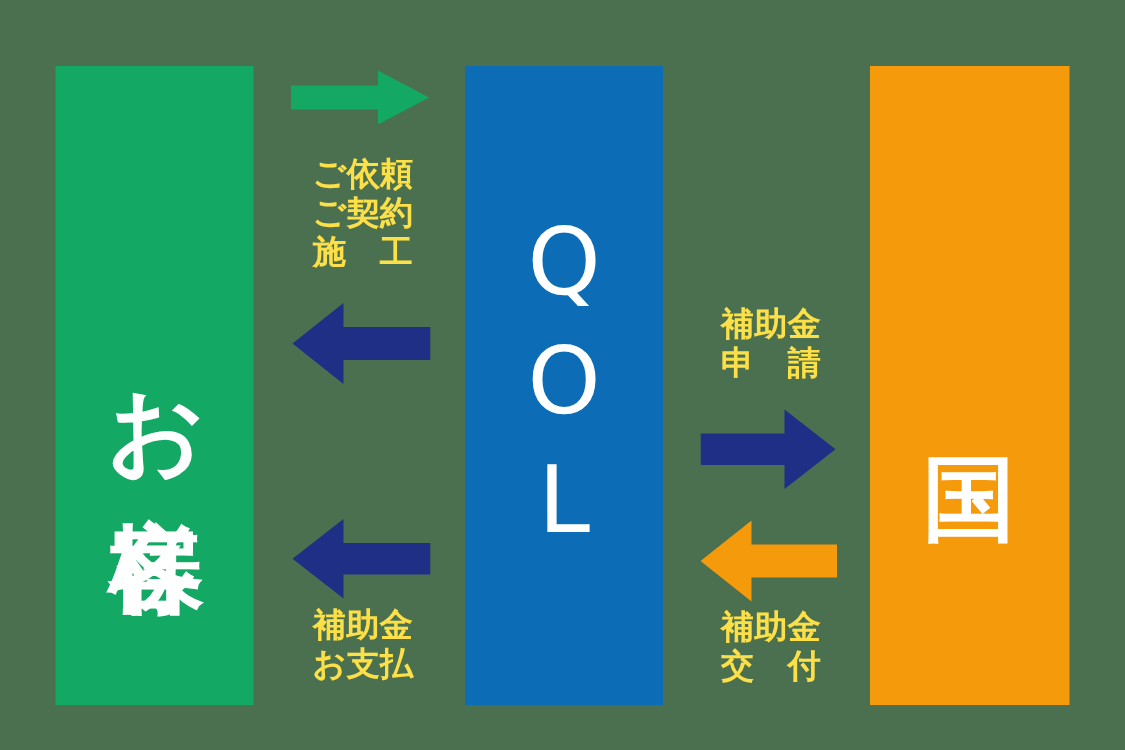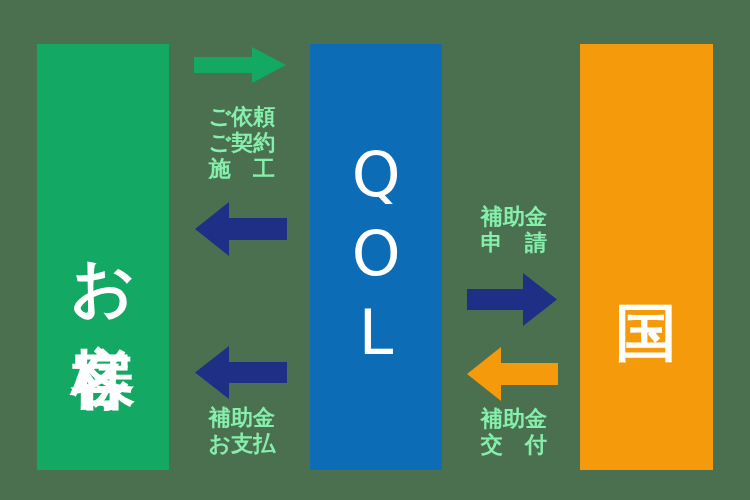--- a/index.html
+++ b/index.html
@@ -87,21 +87,21 @@
 
   #arrow-request     { left: 194px; top: 47px;  width: 92px;  height: 36px; }
   #arrow-delivery    { left: 195px; top: 202px; width: 92px;  height: 54px; }
   #arrow-subsidy-pay { left: 195px; top: 346px; width: 92px;  height: 53px; }
   #arrow-apply       { left: 467px; top: 273px; width: 90px;  height: 53px; }
   #arrow-grant       { left: 467px; top: 347px; width: 91px;  height: 54px; }
 
   
   .flow-label {
     position: absolute;
-    color: #86efac;
+    color: #fde047;
     font-weight: 700;
     text-align: center;
     line-height: 1.18;
     font-size: 22px;
     letter-spacing: 0.01em;
     white-space: pre;
     font-family: "DejaVu Sans", "Liberation Sans", sans-serif;
   }
   #label-request     { left: 186px; top: 104px; width: 112px; }
   #label-subsidy-pay { left: 186px; top: 405px; width: 112px; }

